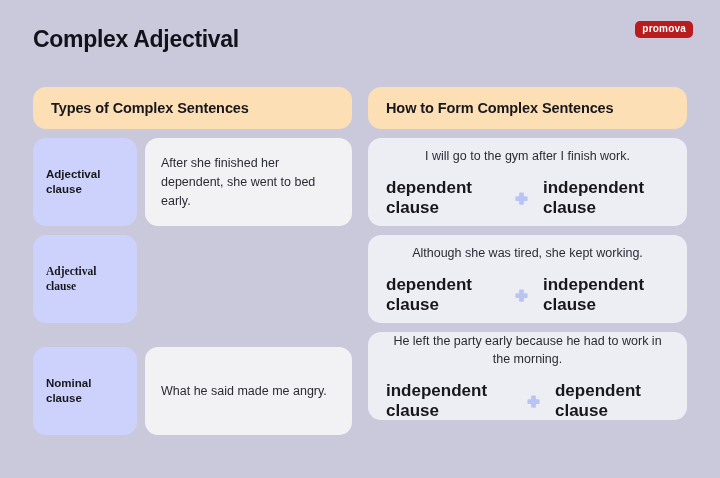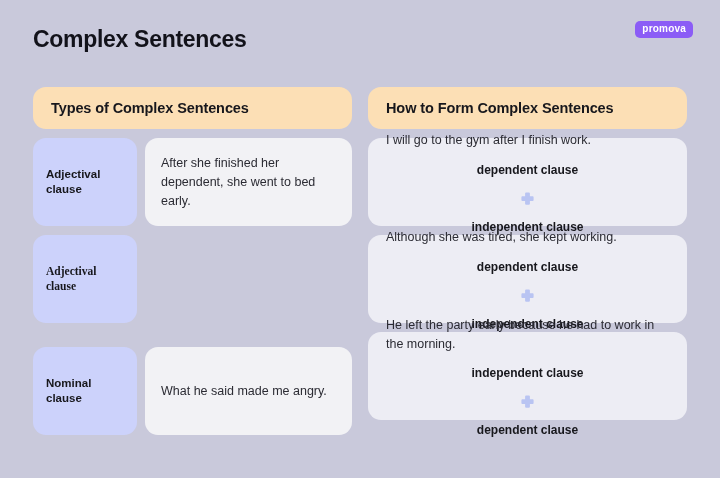--- a/index.html
+++ b/index.html
@@ -31,21 +31,21 @@
     font-size: 23px;
     font-weight: bold;
     letter-spacing: -0.3px;
     color: #12121a;
   }
 
   .logo {
     position: absolute;
     right: 27px;
     top: 21px;
-    background: #8b5cf6;
+    background: #b91c1c;
     color: #ffffff;
     border-radius: 5px;
     padding: 3px 7px 4px 7px;
     font-size: 10px;
     font-weight: bold;
     letter-spacing: 0.2px;
     line-height: 1;
   }
 
   
@@ -124,48 +124,48 @@
 
   .card-h1 { height: 88px; }
   .card-h2 { height: 88px; }
   .card-h3 { height: 88px; }
 
   .sentence {
     font-size: 12.5px;
     line-height: 1.45;
     color: #2b2b33;
     margin-bottom: 13px;
+    text-align: center;
   }
 
   .clause-row {
     display: flex;
     align-items: center;
     gap: 14px;
-    font-size: 12px;
+    font-size: 17px;
     font-weight: bold;
     color: #17171c;
-    flex-direction: column;
   }
 
   .plus-icon {
     display: inline-flex;
     width: 15px;
     height: 15px;
     flex: 0 0 15px;
     align-items: center;
     justify-content: center;
   }
   .plus-icon svg { display: block; }
 </style>
 </head>
 <body>
 
 <div class="page">
 
-  <div class="page-title">Complex Sentences</div>
+  <div class="page-title">Complex Adjectival</div>
 
   <div class="logo">promova</div>
 
   <div class="columns">
 
     <div class="column">
 
       <div class="col-header">Types of Complex Sentences</div>
 
       <div class="type-row row-h1">

